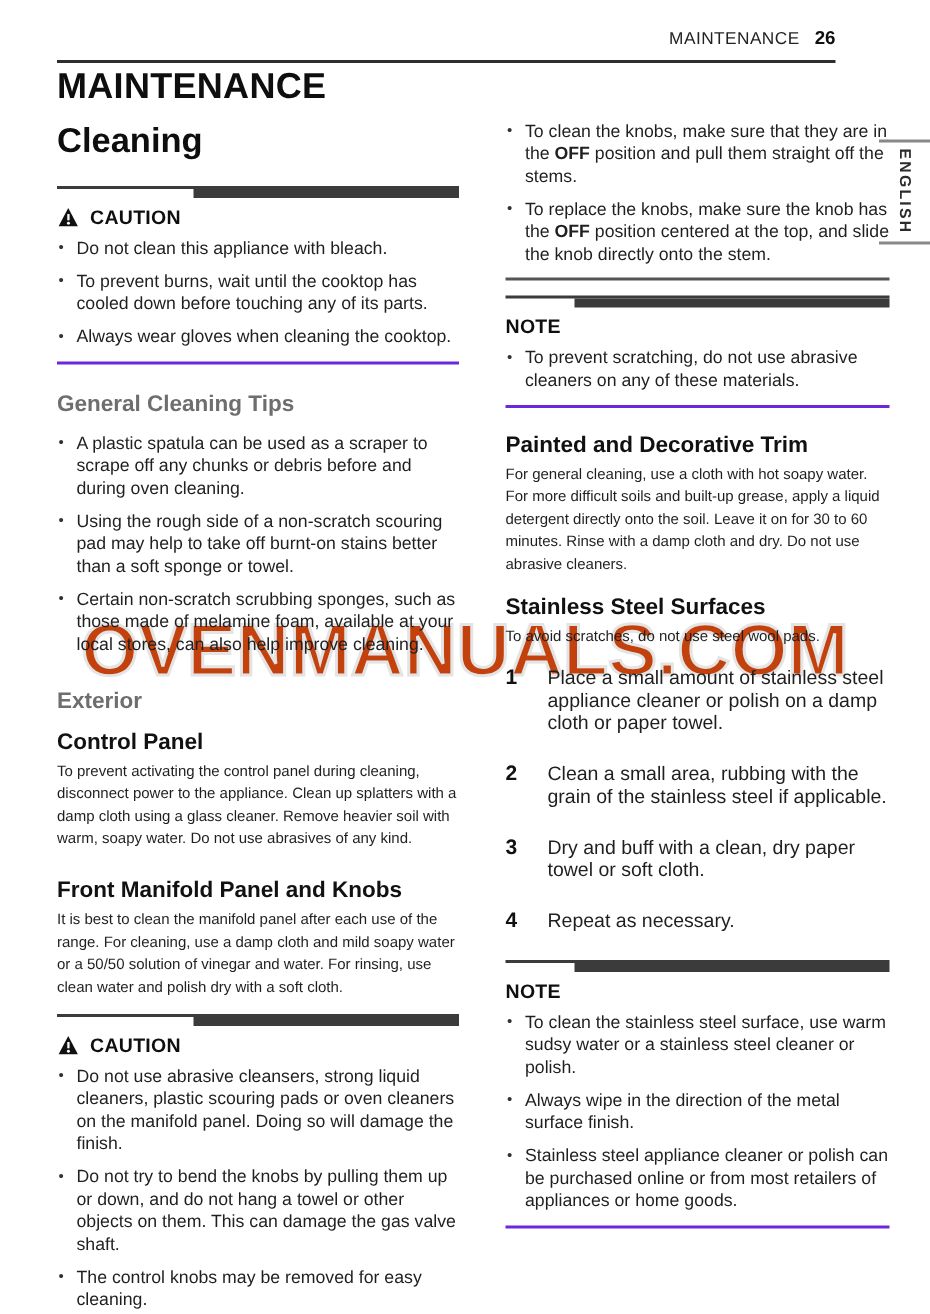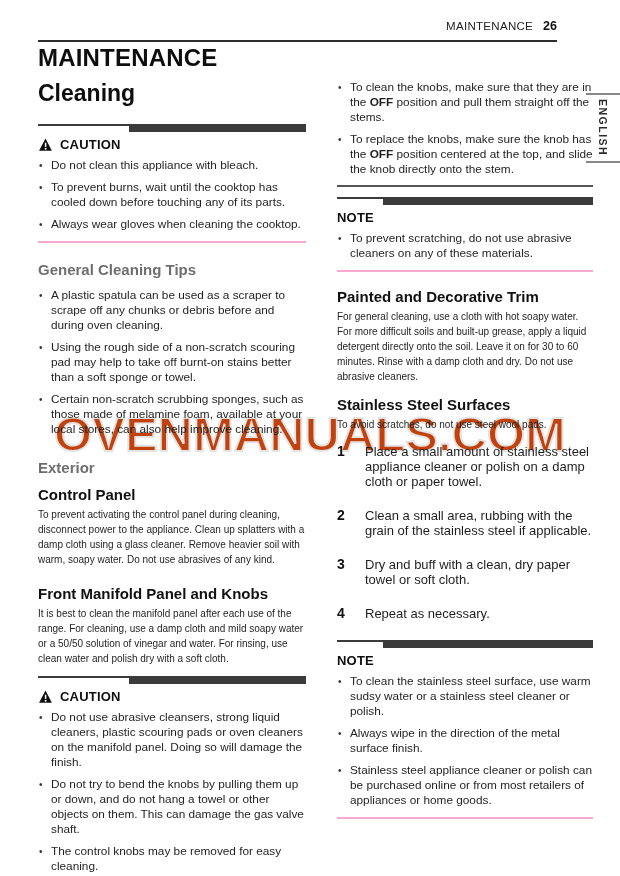--- a/index.html
+++ b/index.html
@@ -105,21 +105,21 @@
   .alert-bar .thick { height: 6px; background: #3b3b3b; }
   .alert-bar.bar-caution .thick { margin-left: 34%; }
   .alert-bar.bar-note    .thick { margin-left: 18%; }
   .alert-head {
     display: flex; align-items: flex-end;
     margin: 5px 0 6px 0;
   }
   .alert-head .w-icon { margin-right: 7px; display: inline-flex; }
   .alert-head .alert-label { font-size: 13px; font-weight: bold; color: #0f0f0f; letter-spacing: 0.2px; }
   .alert-body { padding-bottom: 9px; }
-  .alert-box.closed .alert-body { border-bottom: 2px solid #f9a8d4; }
+  .alert-box.closed .alert-body { border-bottom: 2px solid #6d28d9; }
 
   
   .step { display: flex; margin-bottom: 19px; }
   .step .step-num {
     width: 28px; flex: 0 0 28px;
     font-size: 14px; font-weight: bold; color: #111;
     line-height: 15px;
   }
   .step .step-text { font-size: 13px; line-height: 15px; }
 

